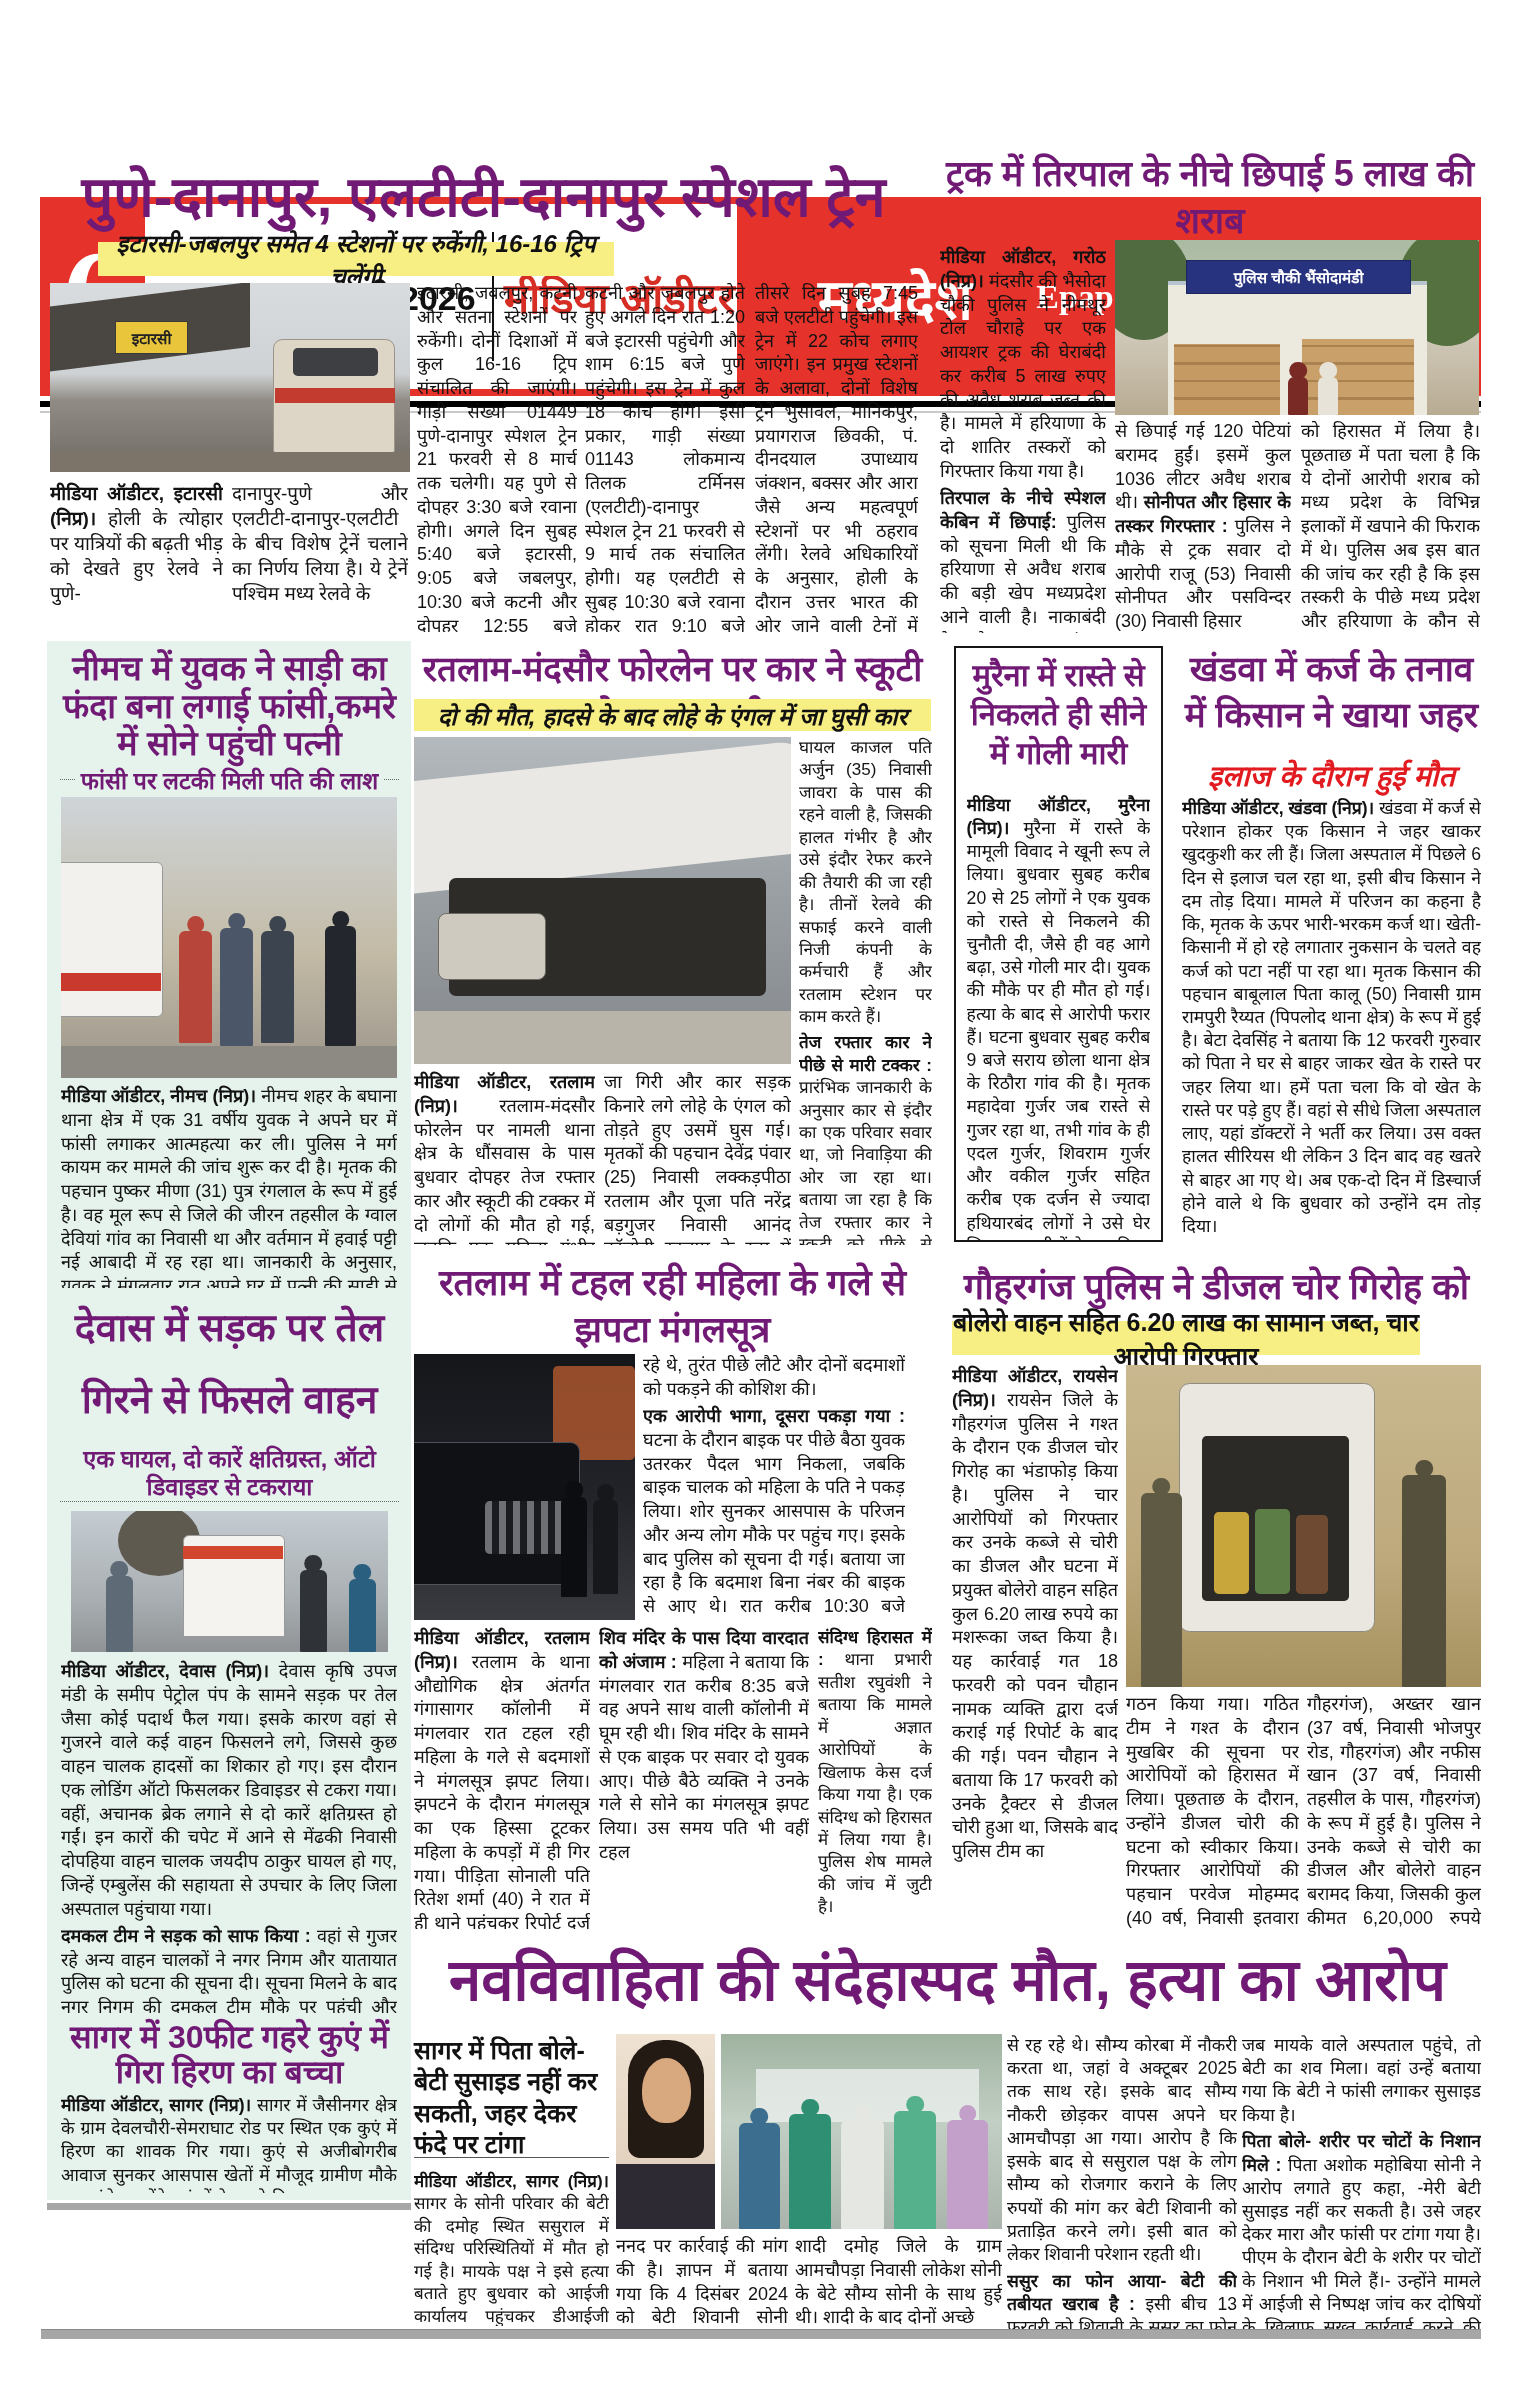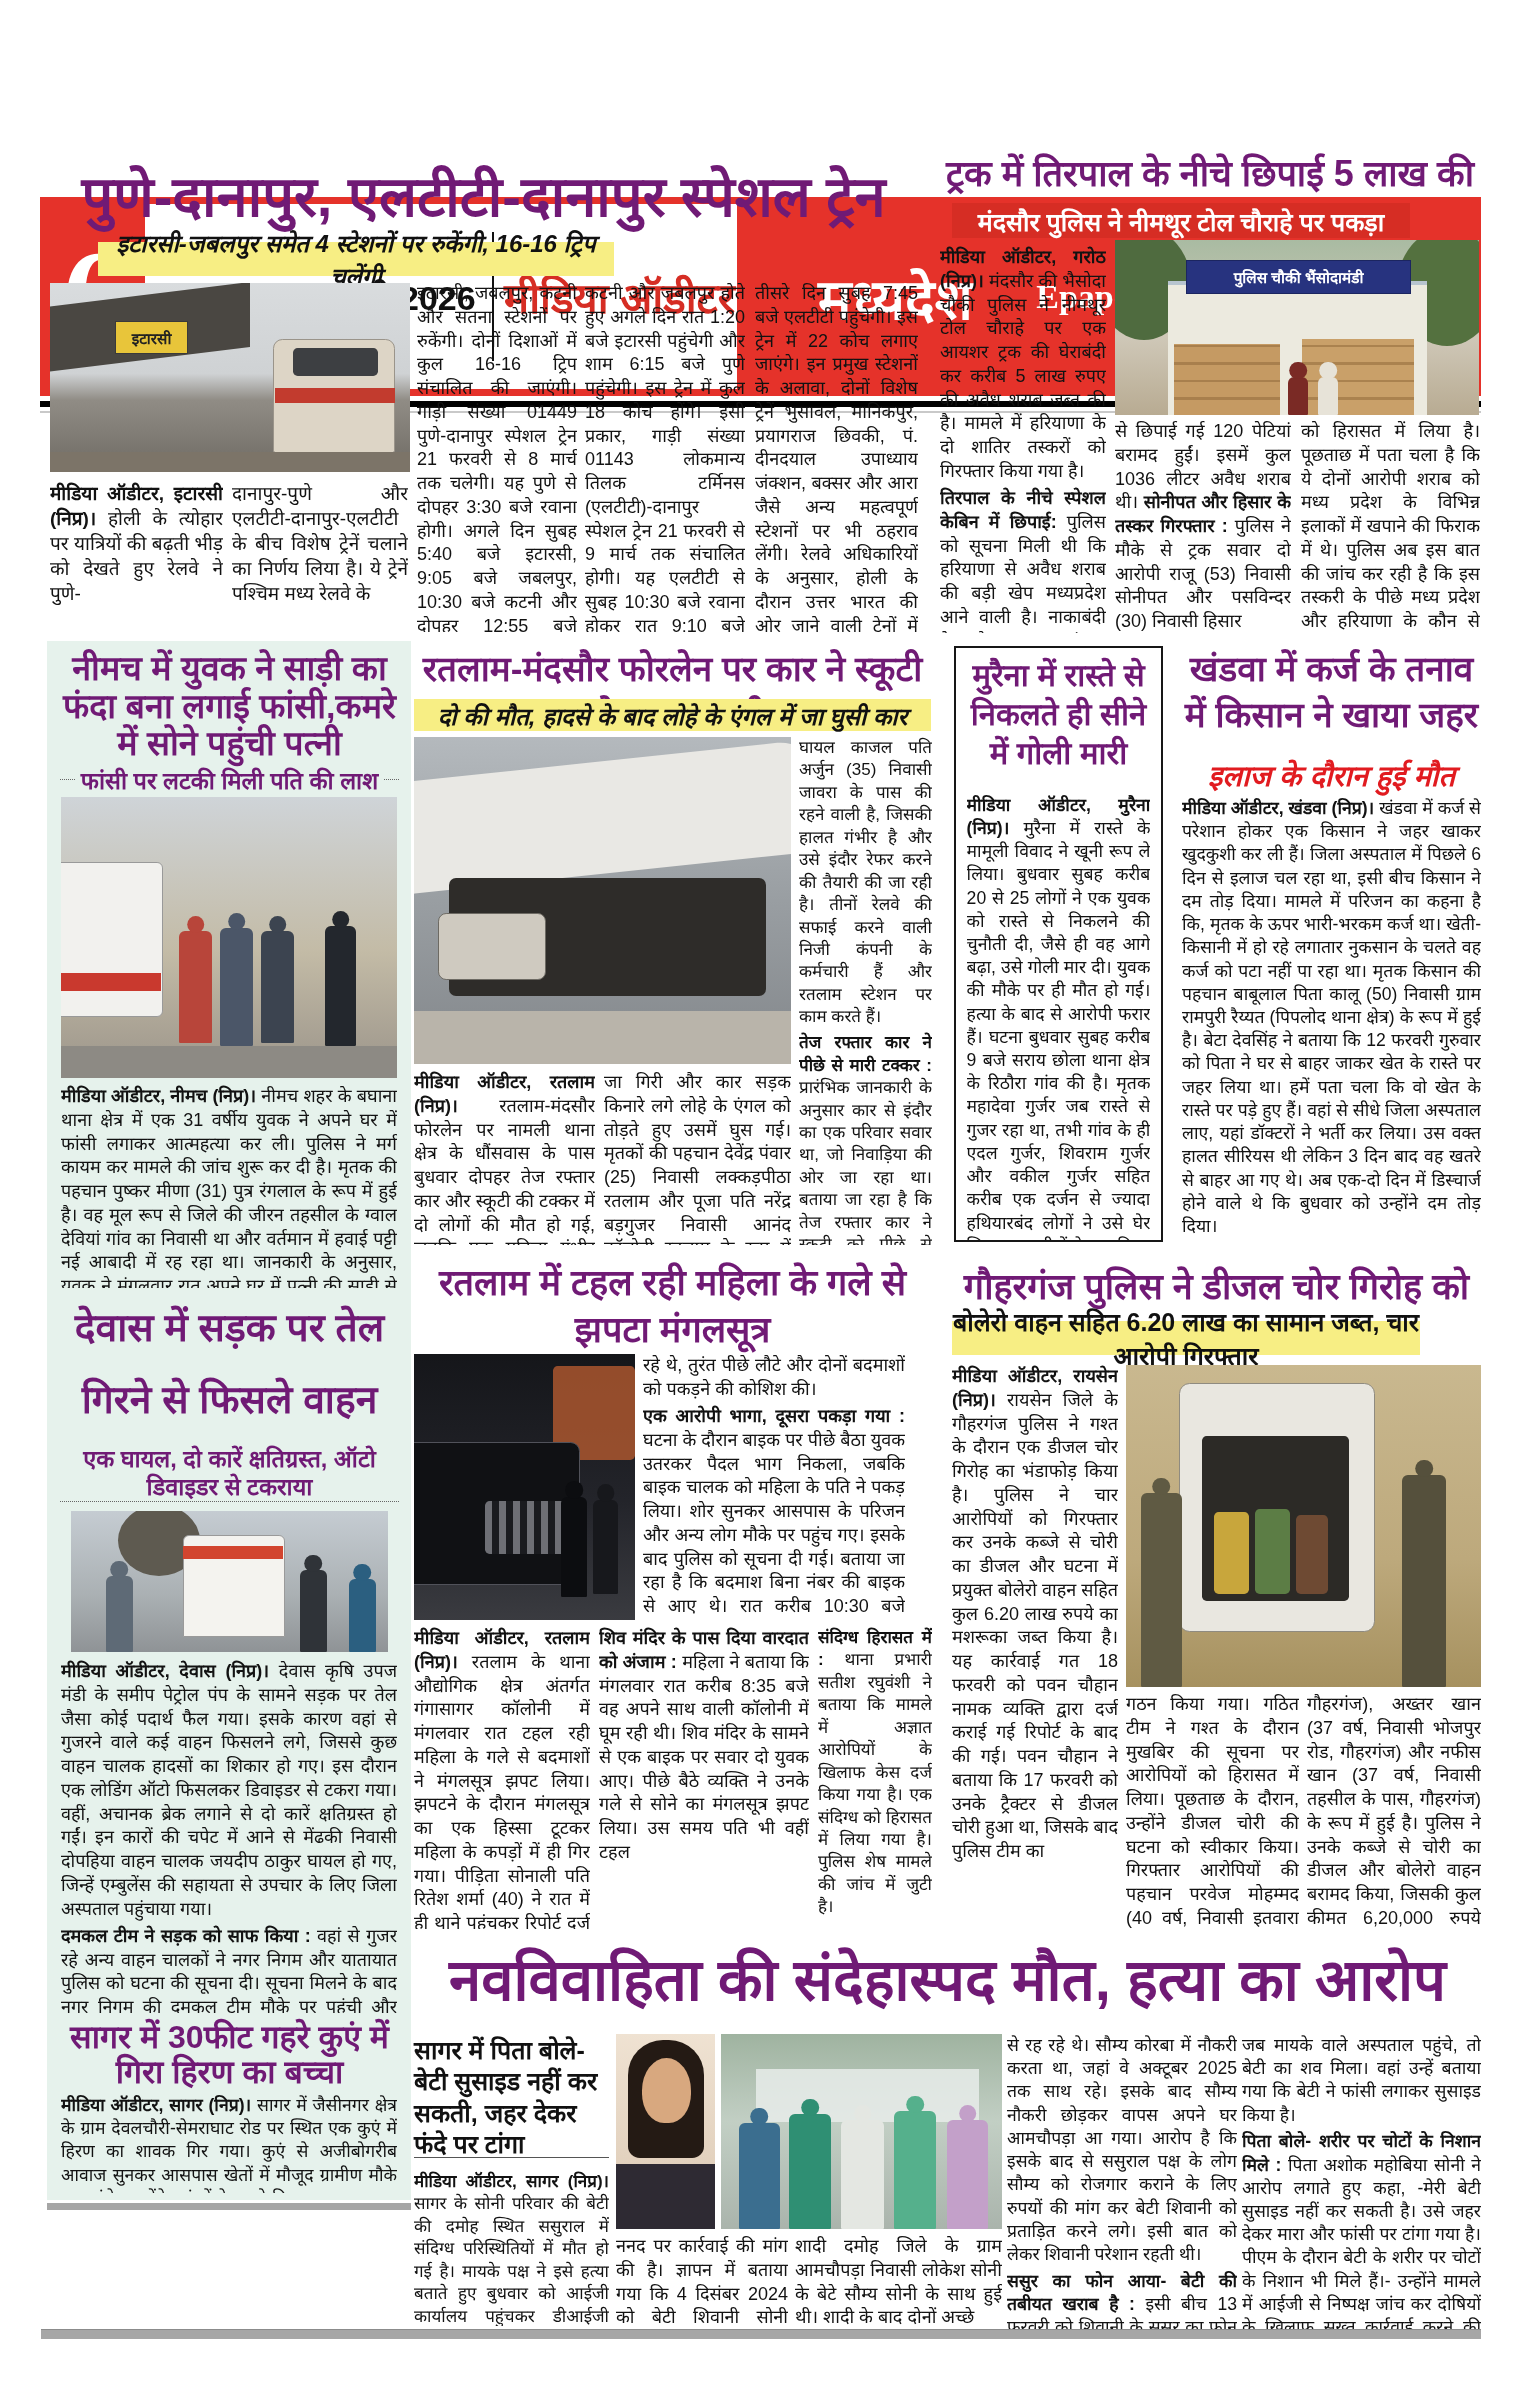--- a/index.html
+++ b/index.html
@@ -53,21 +53,20 @@
   </div>
   <div class="abs body-col" style="left:50px;top:481px;width:173px;height:152px;font-size:19px;">
     <p><span class="b">मीडिया ऑडीटर, इटारसी (निप्र)।</span> <span>होली के त्योहार पर यात्रियों की बढ़ती भीड़ को देखते हुए रेलवे ने पुणे-</span></p>
   </div>
   <div class="abs body-col" style="left:232px;top:481px;width:176px;height:152px;font-size:19px;">दानापुर-पुणे और एलटीटी-दानापुर-एलटीटी के बीच विशेष ट्रेनें चलाने का निर्णय लिया है। ये ट्रेनें पश्चिम मध्य रेलवे के</div>
   <div class="abs body-col" style="left:417px;top:282px;width:160px;height:350px;">इटारसी, जबलपुर, कटनी और सतना स्टेशनों पर रुकेंगी। दोनों दिशाओं में कुल 16-16 ट्रिप संचालित की जाएंगी। गाड़ी संख्या 01449 पुणे-दानापुर स्पेशल ट्रेन 21 फरवरी से 8 मार्च तक चलेगी। यह पुणे से दोपहर 3:30 बजे रवाना होगी। अगले दिन सुबह 5:40 बजे इटारसी, 9:05 बजे जबलपुर, 10:30 बजे कटनी और दोपहर 12:55 बजे सतना पहुंचेगी। यह ट्रेन तीसरे दिन तड़के 2:45 बजे दानापुर पहुंचेगी। वापसी में, गाड़ी संख्या 01450 दानापुर-पुणे स्पेशल दानापुर से सुबह 5:00 बजे प्रस्थान करेगी। यह सतना,</div>
   <div class="abs body-col" style="left:585px;top:282px;width:160px;height:350px;">कटनी और जबलपुर होते हुए अगले दिन रात 1:20 बजे इटारसी पहुंचेगी और शाम 6:15 बजे पुणे पहुंचेगी। इस ट्रेन में कुल 18 कोच होंगे। इसी प्रकार, गाड़ी संख्या 01143 लोकमान्य तिलक टर्मिनस (एलटीटी)-दानापुर स्पेशल ट्रेन 21 फरवरी से 9 मार्च तक संचालित होगी। यह एलटीटी से सुबह 10:30 बजे रवाना होकर रात 9:10 बजे इटारसी पहुंचेगी। अगले दिन यह जबलपुर, कटनी और सतना होते हुए शाम 6:45 बजे दानापुर पहुंचेगी। वापसी यात्रा में, गाड़ी संख्या 01144 दानापुर-एलटीटी स्पेशल दानापुर से रात 9:30 बजे चलेगी। यह सतना, कटनी, जबलपुर और इटारसी होते हुए</div>
   <div class="abs body-col" style="left:755px;top:282px;width:163px;height:350px;">तीसरे दिन सुबह 7:45 बजे एलटीटी पहुंचेगी। इस ट्रेन में 22 कोच लगाए जाएंगे। इन प्रमुख स्टेशनों के अलावा, दोनों विशेष ट्रेनें भुसावल, मानिकपुर, प्रयागराज छिवकी, पं. दीनदयाल उपाध्याय जंक्शन, बक्सर और आरा जैसे अन्य महत्वपूर्ण स्टेशनों पर भी ठहराव लेंगी। रेलवे अधिकारियों के अनुसार, होली के दौरान उत्तर भारत की ओर जाने वाली ट्रेनों में प्रतिवर्ष भारी भीड़ रहती है। इन विशेष ट्रेनों के संचालन से यात्रियों को बड़ी राहत मिलेगी। यात्रियों से अनुरोध है कि वे यात्रा से पहले एनटीईएस या रेल मदद 139 पर समय-सारणी और सीट उपलब्धता की जानकारी अवश्य प्राप्त कर लें।</div>
 
   <div class="abs hl" style="left:939px;top:150px;width:542px;height:47px;font-size:36px;line-height:47px;">ट्रक में तिरपाल के नीचे छिपाई 5 लाख की शराब</div>
-  <div class="abs red-strip" style="left:952px;top:203px;width:458px;height:35px;font-size:25px;">मंदसौर पुलिस ने नीमथूर टोल चौराहे पर पकड़ा</div>
   <div class="abs body-col" style="left:940px;top:246px;width:166px;height:387px;">
     <p><span class="b">मीडिया ऑडीटर, गरोठ (निप्र)।</span> <span>मंदसौर की भैसोदा चौकी पुलिस ने नीमथूर टोल चौराहे पर एक आयशर ट्रक की घेराबंदी कर करीब 5 लाख रुपए की अवैध शराब जब्त की है। मामले में हरियाणा के दो शातिर तस्करों को गिरफ्तार किया गया है।</span></p>
     <p><span class="b">तिरपाल के नीचे स्पेशल केबिन में छिपाई:</span> <span>पुलिस को सूचना मिली थी कि हरियाणा से अवैध शराब की बड़ी खेप मध्यप्रदेश आने वाली है। नाकाबंदी के दौरान जब बंगाल पासिंग ट्रक (WB51C3743) को रोका गया, तो चालक घबरा गया। हालांकि, जब पुलिस ने तिरपाल हटाकर बारीकी से तलाशी ली, तो अंदर विशेष तरीके</span></p>
   </div>
   <div class="photo" style="left:1115px;top:240px;width:364px;height:175px;background:linear-gradient(180deg,#a9bba2 0%,#cfc8b8 55%,#b8ab92 100%);">
     <div class="shape" style="left:-17.6px;top:-11.8px;width:94px;height:112px;background:#4f6b3f;border-radius:50%;"></div>
     <div class="shape" style="right:-17.6px;top:-11.8px;width:100px;height:118px;background:#54713f;border-radius:50%;"></div>
     <div class="shape" style="left:53px;top:41px;width:259px;height:134px;background:#eceadf;border-top:4.7px solid #b7c4cf;"></div>
     <div class="shape" style="left:71px;top:20px;width:223px;height:32px;background:#27337f;color:#fff;font-weight:800;font-size:15.3px;display:flex;align-items:center;justify-content:center;border:1.2px solid #1b2560;">पुलिस चौकी भैंसोदामंडी</div>
     <div class="shape" style="left:59px;bottom:0;width:106px;height:71px;background:repeating-linear-gradient(0deg,#c59a63 0 15.3px,#a87f4d 15.3px 17.6px);"></div>

